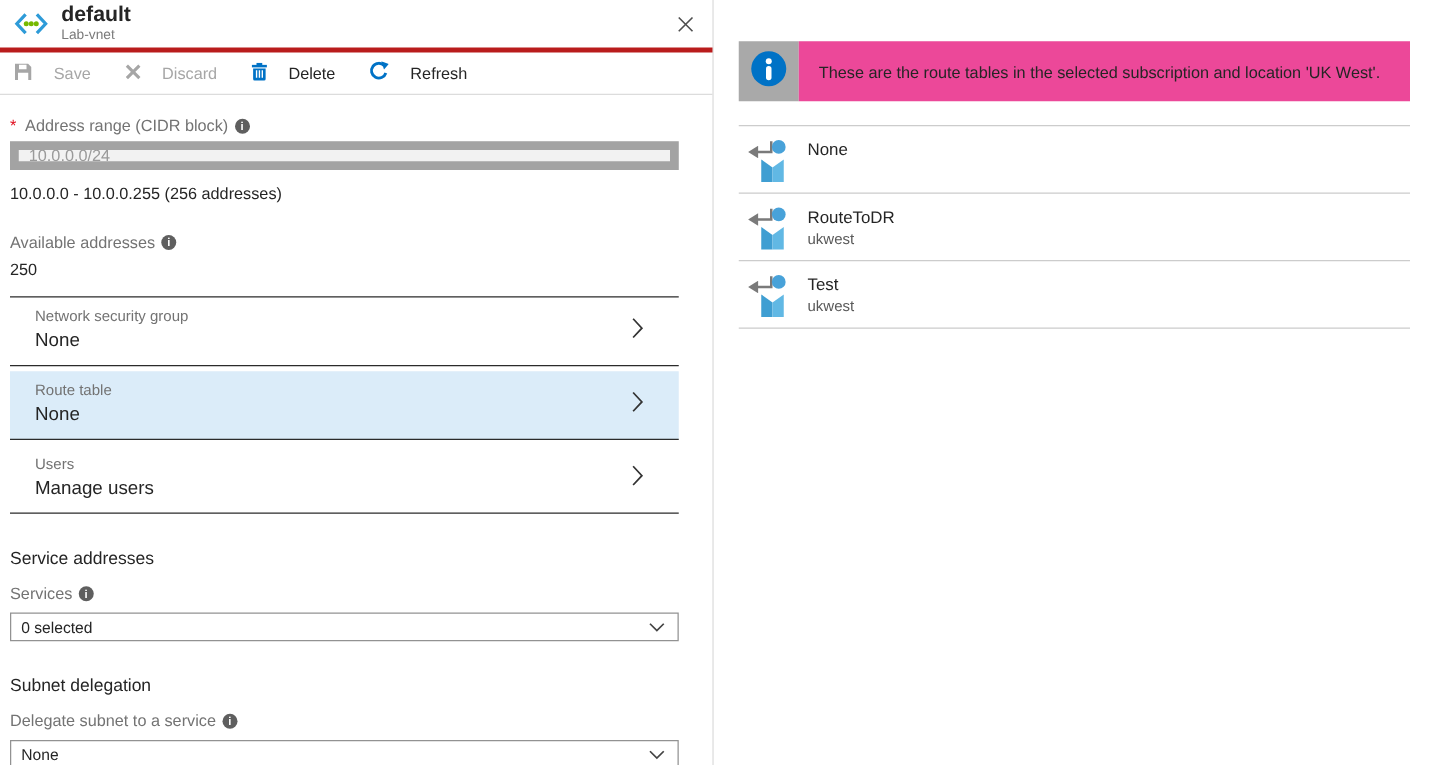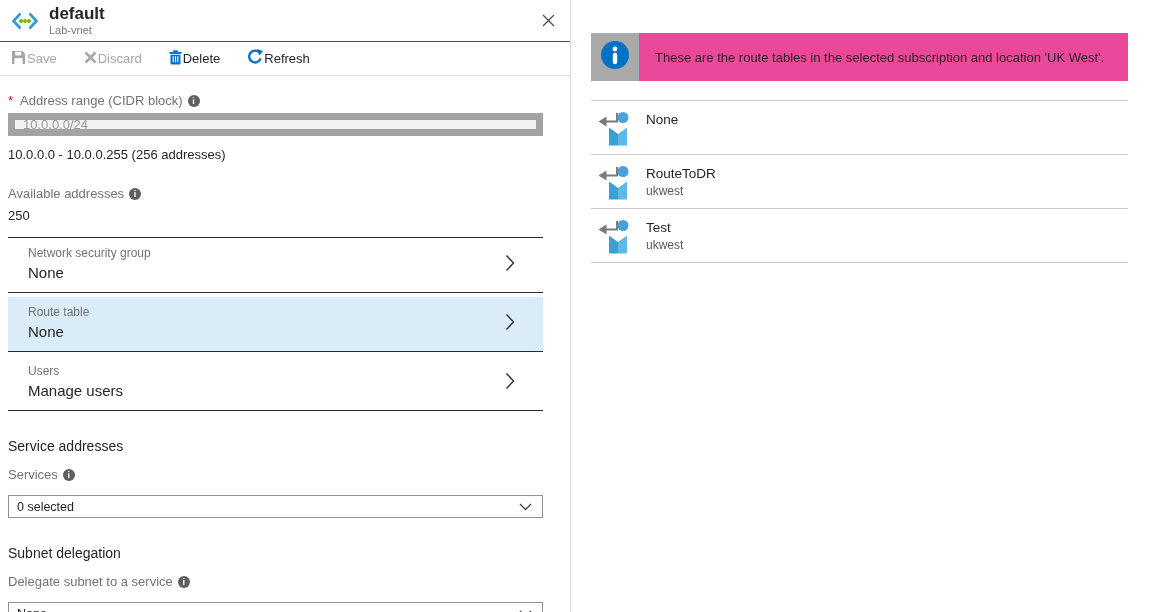--- a/index.html
+++ b/index.html
@@ -5,32 +5,32 @@
   * { box-sizing: border-box; margin: 0; padding: 0; }
   html,body { width:1154px; height:612px; overflow:hidden; background:#fff;
     font-family:"Liberation Sans", sans-serif; color:#252525; cursor:default; }
   .app { display:flex; width:1154px; height:612px; }
 
   
   .panel-left { width:571px; flex:none; border-right:1px solid #d6d6d6; display:flex; flex-direction:column; background:#fff; }
   .panel-right { flex:1; display:flex; flex-direction:column; background:#fff; }
 
   
-  .blade-header { height:42px; flex:none; border-bottom:1px solid #b91c1c; display:flex; align-items:center; padding-left:10px; }
+  .blade-header { height:42px; flex:none; border-bottom:4px solid #b91c1c; display:flex; align-items:center; padding-left:10px; }
   .blade-header.right { padding-left:23px; }
   .hdr-icon { width:30px; height:30px; flex:none; }
   .hdr-titles { margin-left:9px; line-height:1.05; }
   .hdr-title { font-size:17px; font-weight:bold; color:#252525; }
   .hdr-subtitle { font-size:11px; color:#7a7a7a; margin-top:2px; }
   .hdr-controls { margin-left:auto; display:flex; align-items:center; gap:17px; margin-right:15px; }
   .win-btn { display:flex; align-items:center; cursor:pointer; }
 
   
   .toolbar { height:34px; flex:none; border-bottom:1px solid #dcdcdc; display:flex; align-items:center; padding-left:11px; }
-  .tb-btn { display:flex; align-items:center; gap:1px; font-size:13px; margin-right:27px; cursor:pointer; color:#252525; }
+  .tb-btn { display:flex; align-items:center; gap:17px; font-size:13px; margin-right:27px; cursor:pointer; color:#252525; }
   .tb-btn.disabled { color:#a6a6a6; }
 
   
   .left-content { padding:17px 27px 0 8px; }
   .field-label { font-size:13px; color:#737373; display:flex; align-items:center; gap:5px; }
   .req { color:#e00b1c; margin-right:2px; font-size:13px; }
   .info-dot { width:12px; height:12px; border-radius:50%; background:#5f5f5f; color:#fff; flex:none;
     font-size:9px; font-weight:bold; display:inline-flex; align-items:center; justify-content:center; cursor:pointer; }
   .text-input { margin-top:5px; width:100%; height:23px; background:#f2f2f2; border:7px solid #a3a3a3;
     padding:0 8px; font-size:13px; color:#9a9a9a; font-family:"Liberation Sans",sans-serif; }
@@ -42,21 +42,21 @@
   .selector-row { position:relative; border-bottom:1px solid #2b2b2b; margin-bottom:4px;
     padding:8px 40px 11px 20px; cursor:pointer; }
   .selector-row:first-child { border-top:1px solid #2b2b2b; }
   .selector-row.selected { background:#dbecf9; }
   .selector-label { font-size:12px; color:#737373; }
   .selector-value { font-size:15px; color:#252525; margin-top:4px; }
   .chev-right { position:absolute; right:28px; top:50%; transform:translateY(-50%); }
 
   .section-heading { margin-top:27px; font-size:14px; color:#252525; }
   .sub-label { margin-top:13px; }
-  .select-box { margin-top:13px; height:23px; border:1px solid #929292; background:#fff; display:flex;
+  .select-box { margin-top:8px; height:23px; border:1px solid #929292; background:#fff; display:flex;
     align-items:center; justify-content:space-between; padding:0 10px 0 8px; font-size:12.5px; color:#252525; cursor:pointer; }
 
   
   .right-content { padding:33px 26px 0 20px; }
   .banner { display:flex; }
   .banner-iconbox { width:48px; height:48px; flex:none; background:#a9a9a9; display:flex; align-items:center; justify-content:center; }
   .banner-body { flex:1; background:#ec4899; display:flex; align-items:center; padding:0 16px; font-size:13px; color:#252525; }
 
   .rt-list { margin-top:19px; border-top:1px solid #ccc; }
   .rt-item { display:flex; align-items:center; height:54px; border-bottom:1px solid #ccc; padding-left:5px; cursor:pointer; }

